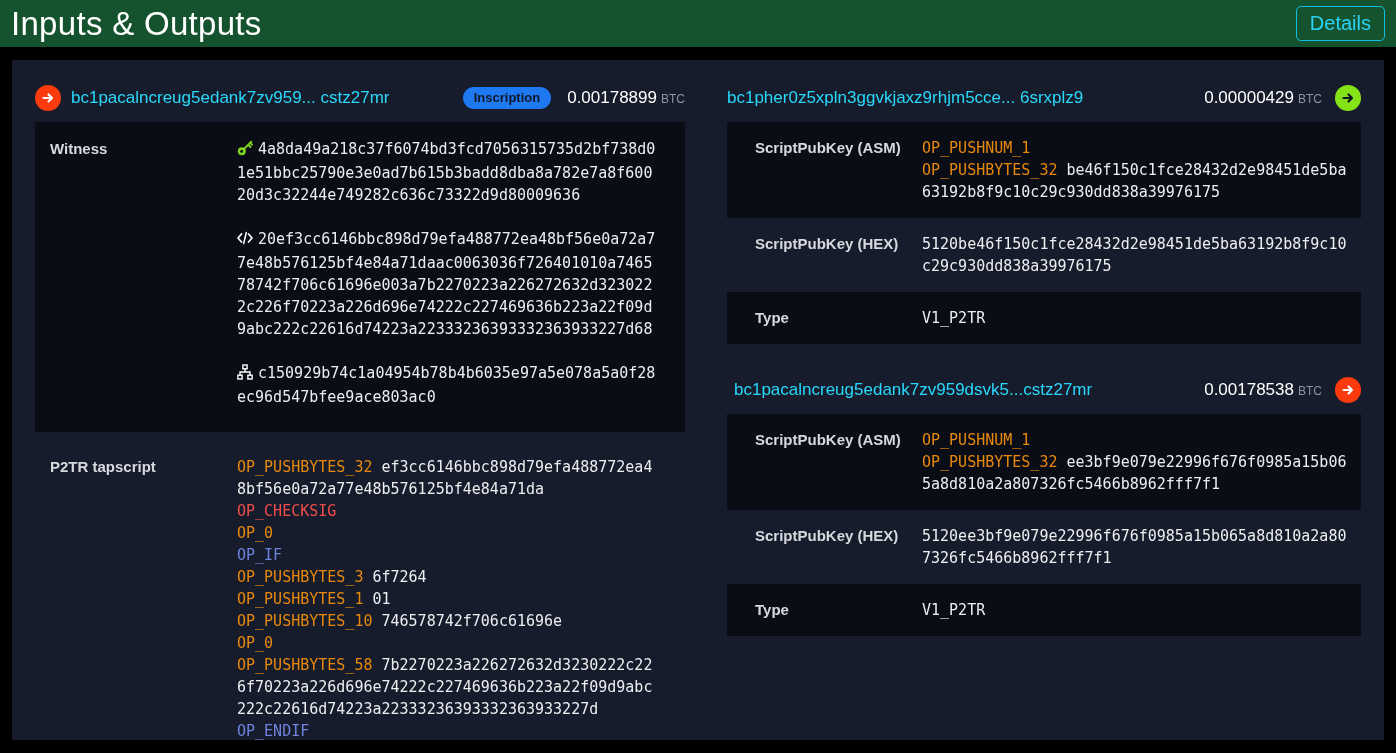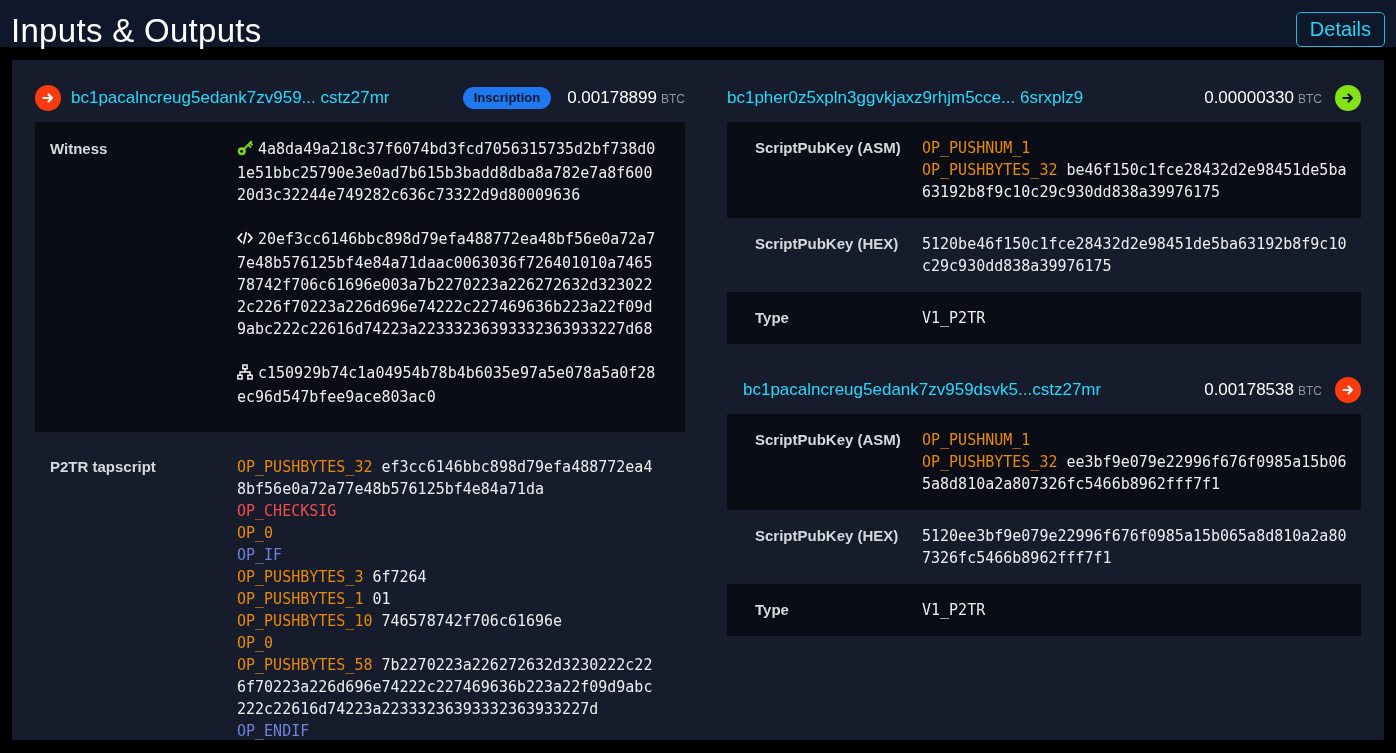--- a/index.html
+++ b/index.html
@@ -3,22 +3,22 @@
 <meta charset="utf-8">
 <style>
   * { box-sizing: border-box; }
   html,body { margin:0; padding:0; }
   body {
     width:1396px; height:753px; overflow:hidden;
     background:#000; font-family:"Liberation Sans", sans-serif;
     -webkit-font-smoothing:antialiased;
   }
   
-  .titlebar { height:47px; display:flex; align-items:flex-end; justify-content:space-between;
-              padding:0 11px; background:#0f172a; }
+  .titlebar { height:47px; display:flex; align-items:center; justify-content:space-between;
+              padding:0 11px; background:#14532d; }
   .page-title { color:#fff; font-size:33px; font-weight:400; letter-spacing:0.3px; line-height:1; }
   .details-btn { background:transparent; color:#2bd2f4; border:1.5px solid #0ec0e8;
                  border-radius:5px; font-size:20px; padding:5px 13px; cursor:pointer;
                  font-family:"Liberation Sans",sans-serif; }
   
   .panel { margin:13px 12px 0; height:680px; background:#161c2b;
            display:flex; padding:24px 23px 0; gap:42px; }
   .col-left  { width:650px; }
   .col-right { flex:1; min-width:0; }
   
@@ -132,21 +132,21 @@
     </div>
 
   </div>
 
   <div class="col-right">
 
     <div class="out-card">
       <div class="io-header">
         <span class="addr" style="margin-left:0">bc1pher0z5xpln3ggvkjaxz9rhjm5cce... 6srxplz9</span>
         <span class="flex-spacer"></span>
-        <span class="amount"><span>0.00000330</span><span class="unit">BTC</span></span>
+        <span class="amount"><span>0.00000429</span><span class="unit">BTC</span></span>
         <span class="circle-icon circle-green" style="margin-left:13px">
           <svg width="14" height="14" viewBox="0 0 14 14">
               <path d="M2.5 7 H11 M7.5 3.5 L11 7 L7.5 10.5" stroke="currentColor" stroke-width="2.2" fill="none" stroke-linecap="round" stroke-linejoin="round"></path>
             </svg>
         </span>
       </div>
       <div class="d-row stripe-dark">
         <div class="row-label">ScriptPubKey (ASM)</div>
         <div class="row-value mono">
           <div><span class="op op-orange">OP_PUSHNUM_1</span></div>
@@ -158,21 +158,21 @@
         <div class="row-value mono">5120be46f150c1fce28432d2e98451de5ba63192b8f9c10c29c930dd838a39976175</div>
       </div>
       <div class="d-row stripe-dark">
         <div class="row-label">Type</div>
         <div class="row-value mono">V1_P2TR</div>
       </div>
     </div>
 
     <div class="out-card">
       <div class="io-header">
-        <span class="addr" style="margin-left:16px">bc1pacalncreug5edank7zv959dsvk5...cstz27mr</span>
+        <span class="addr" style="margin-left:7px">bc1pacalncreug5edank7zv959dsvk5...cstz27mr</span>
         <span class="flex-spacer"></span>
         <span class="amount"><span>0.00178538</span><span class="unit">BTC</span></span>
         <span class="circle-icon circle-red" style="margin-left:13px">
           <svg width="14" height="14" viewBox="0 0 14 14">
               <path d="M2.5 7 H11 M7.5 3.5 L11 7 L7.5 10.5" stroke="currentColor" stroke-width="2.2" fill="none" stroke-linecap="round" stroke-linejoin="round"></path>
             </svg>
         </span>
       </div>
       <div class="d-row stripe-dark">
         <div class="row-label">ScriptPubKey (ASM)</div>

